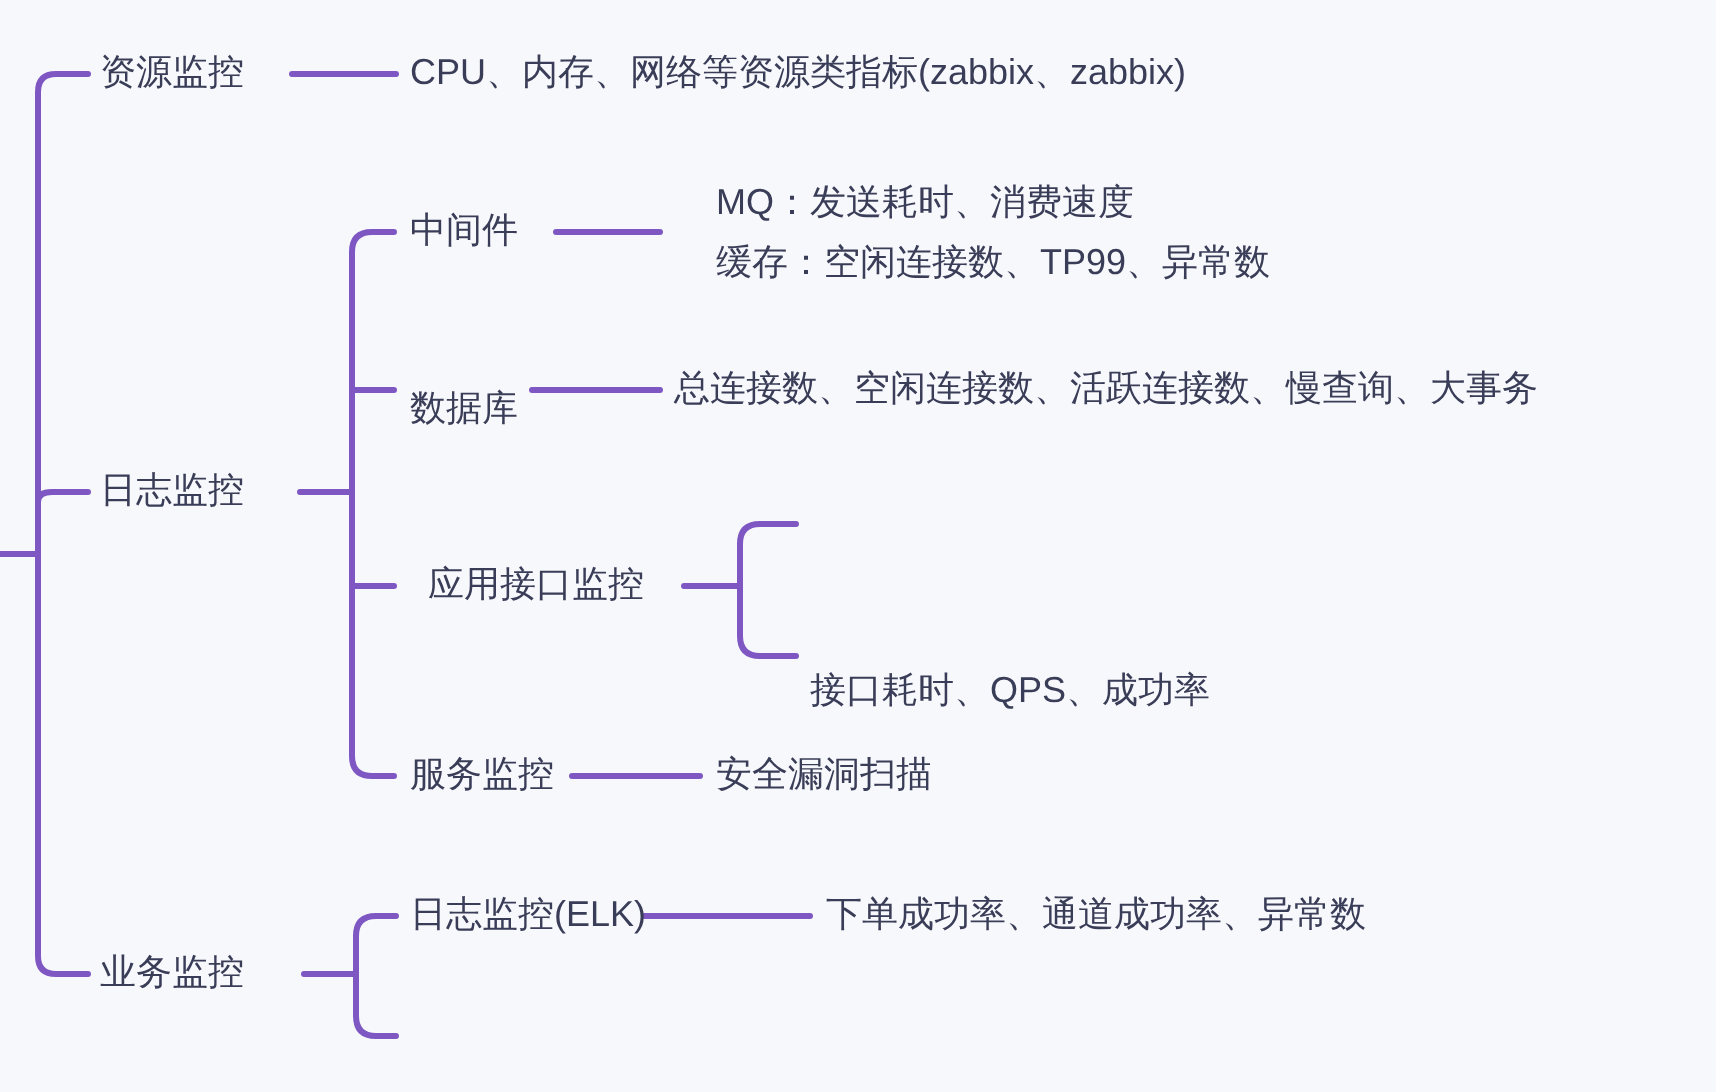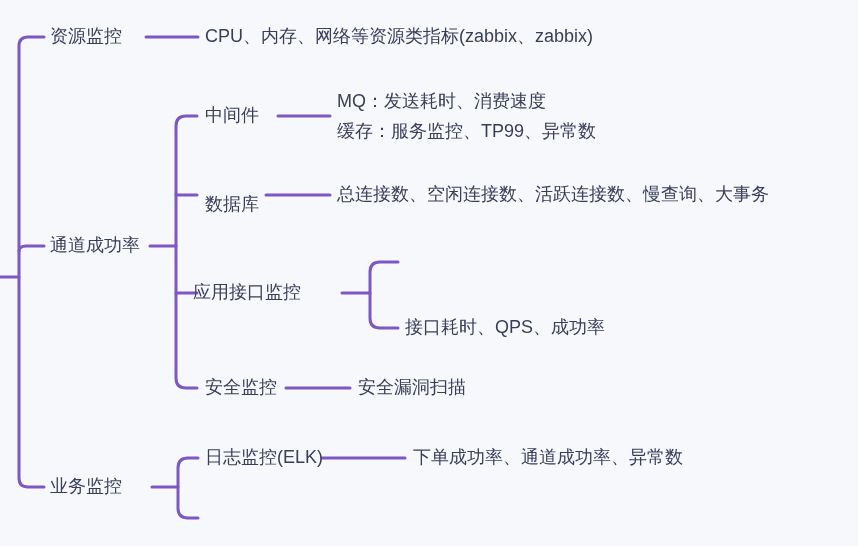--- a/index.html
+++ b/index.html
@@ -30,21 +30,21 @@
   }
   .node{
     position:absolute;
     transform:translateY(-50%);
     white-space:nowrap;
     font-size:18px;
     line-height:1.2;
     color:var(--text-color);
     cursor:default;
   }
-  .node.multiline{line-height:30px;}
+  .node.multiline{line-height:30px;margin-left:21px;}
 </style>
 </head>
 <body>
 
 <div class="canvas">
 
   <svg class="connectors" viewBox="0 0 858 546" xmlns="http://www.w3.org/2000/svg">
 
     <path d="M0,277 H19"></path>
 
@@ -69,43 +69,43 @@
     <path d="M286,388 H350"></path>
 
     <path d="M152,487 H178"></path>
     <path d="M198,458 H188 Q178,458 178,468 V508 Q178,518 188,518 H198"></path>
 
     <path d="M322,458 H405"></path>
   </svg>
 
   <div class="node" style="left:50px;top:37px">资源监控</div>
 
-  <div class="node" style="left:50px;top:246px">通道成功率</div>
+  <div class="node" style="left:50px;top:246px">日志监控</div>
 
   <div class="node" style="left:50px;top:487px">业务监控</div>
 
   <div class="node" style="left:205px;top:37px">CPU、内存、网络等资源类指标(zabbix、zabbix)</div>
 
   <div class="node" style="left:205px;top:116px">中间件</div>
 
   <div class="node multiline" style="left:337px;top:116px">
     <div>MQ：发送耗时、消费速度</div>
-    <div>缓存：服务监控、TP99、异常数</div>
+    <div>缓存：空闲连接数、TP99、异常数</div>
   </div>
 
   <div class="node" style="left:205px;top:205px">数据库</div>
 
   <div class="node" style="left:337px;top:195px">总连接数、空闲连接数、活跃连接数、慢查询、大事务</div>
 
-  <div class="node" style="left:193px;top:293px">应用接口监控</div>
+  <div class="node" style="left:214px;top:293px">应用接口监控</div>
 
 
-  <div class="node" style="left:405px;top:328px">接口耗时、QPS、成功率</div>
+  <div class="node" style="left:405px;top:346px">接口耗时、QPS、成功率</div>
 
-  <div class="node" style="left:205px;top:388px">安全监控</div>
+  <div class="node" style="left:205px;top:388px">服务监控</div>
 
   <div class="node" style="left:358px;top:388px">安全漏洞扫描</div>
 
   <div class="node" style="left:205px;top:458px">日志监控(ELK)</div>
 
   <div class="node" style="left:413px;top:458px">下单成功率、通道成功率、异常数</div>
 
 
 </div>
 

